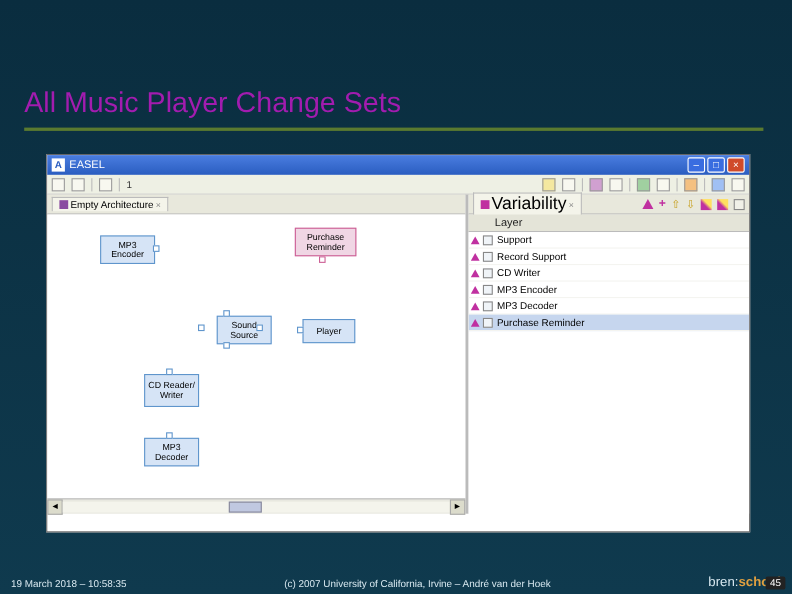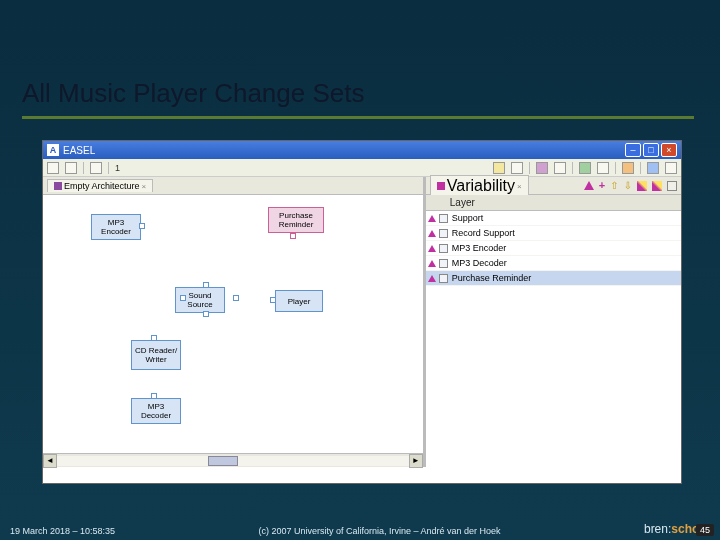--- a/index.html
+++ b/index.html
@@ -1,17 +1,17 @@
 <!DOCTYPE html>
 <html><head>
 <meta charset="utf-8">
 <style>
   * { box-sizing: border-box; margin: 0; padding: 0; }
   body { width: 720px; height: 540px; background: linear-gradient(#0a2d3f,#0f3a4e); font-family: Arial, sans-serif; overflow: hidden; position: relative; }
-  .slide-title { position: absolute; top: 78px; left: 22px; color: #0f172a; font-size: 26px; font-weight: normal; }
+  .slide-title { position: absolute; top: 78px; left: 22px; color: #a21caf; font-size: 26px; font-weight: normal; }
   .title-underline { position: absolute; top: 116px; left: 22px; width: 672px; height: 3px; background: #5a7a30; }
   .app-window { position: absolute; top: 140px; left: 42px; width: 640px; height: 344px; background: #fff; border: 1px solid #666; }
   .titlebar { height: 18px; background: linear-gradient(#4a7de0,#2a5dc0); display: flex; align-items: center; padding: 0 4px; color: #fff; font-size: 10px; }
   .titlebar .app-icon { width: 12px; height: 12px; background: #fff; color: #2a5dc0; text-align: center; line-height: 12px; font-weight: bold; margin-right: 4px; font-size: 9px; }
   .titlebar .spacer { flex: 1; }
   .win-btn { width: 16px; height: 14px; margin-left: 2px; display: inline-flex; align-items: center; justify-content: center; font-size: 9px; border: 1px solid #fff; border-radius: 2px; }
   .win-min { background: #3a6de0; }
   .win-max { background: #3a6de0; }
   .win-close { background: #d04a2a; }
   .menubar { height: 16px; background: #eef0e4; border-bottom: 1px solid #ccc; display: flex; align-items: center; padding-left: 4px; font-size: 9px; color: #222; }
@@ -103,21 +103,21 @@
         <div class="box" style="left:48px;top:19px;width:50px;height:26px">
             <span>MP3 Encoder</span>
           </div>
         <div class="port" style="left:96px;top:28px"></div>
 
         <div class="box sel" style="left:225px;top:12px;width:56px;height:26px">
             <span>Purchase Reminder</span>
           </div>
         <div class="port" style="left:247px;top:38px;border-color:#cc5f95"></div>
 
-        <div class="box" style="left:132px;top:92px;width:50px;height:26px">
+        <div class="box" style="left:154px;top:92px;width:50px;height:26px">
             <span>Sound Source</span>
           </div>
         <div class="port" style="left:137px;top:100px"></div>
         <div class="port" style="left:160px;top:87px"></div>
         <div class="port" style="left:190px;top:100px"></div>
         <div class="port" style="left:160px;top:116px"></div>
 
         <div class="box" style="left:232px;top:95px;width:48px;height:22px">
             <span>Player</span>
           </div>
@@ -164,20 +164,25 @@
             <span>Support</span>
           </div>
         <div class="layer-row">
             <div class="lr-tri"></div>
             <div class="lr-glyph"></div>
             <span>Record Support</span>
           </div>
         <div class="layer-row">
             <div class="lr-tri"></div>
             <div class="lr-glyph"></div>
+            <span>CD Writer</span>
+          </div>
+        <div class="layer-row">
+            <div class="lr-tri"></div>
+            <div class="lr-glyph"></div>
             <span>MP3 Encoder</span>
           </div>
         <div class="layer-row">
             <div class="lr-tri"></div>
             <div class="lr-glyph"></div>
             <span>MP3 Decoder</span>
           </div>
         <div class="layer-row sel">
             <div class="lr-tri"></div>
             <div class="lr-glyph"></div>

